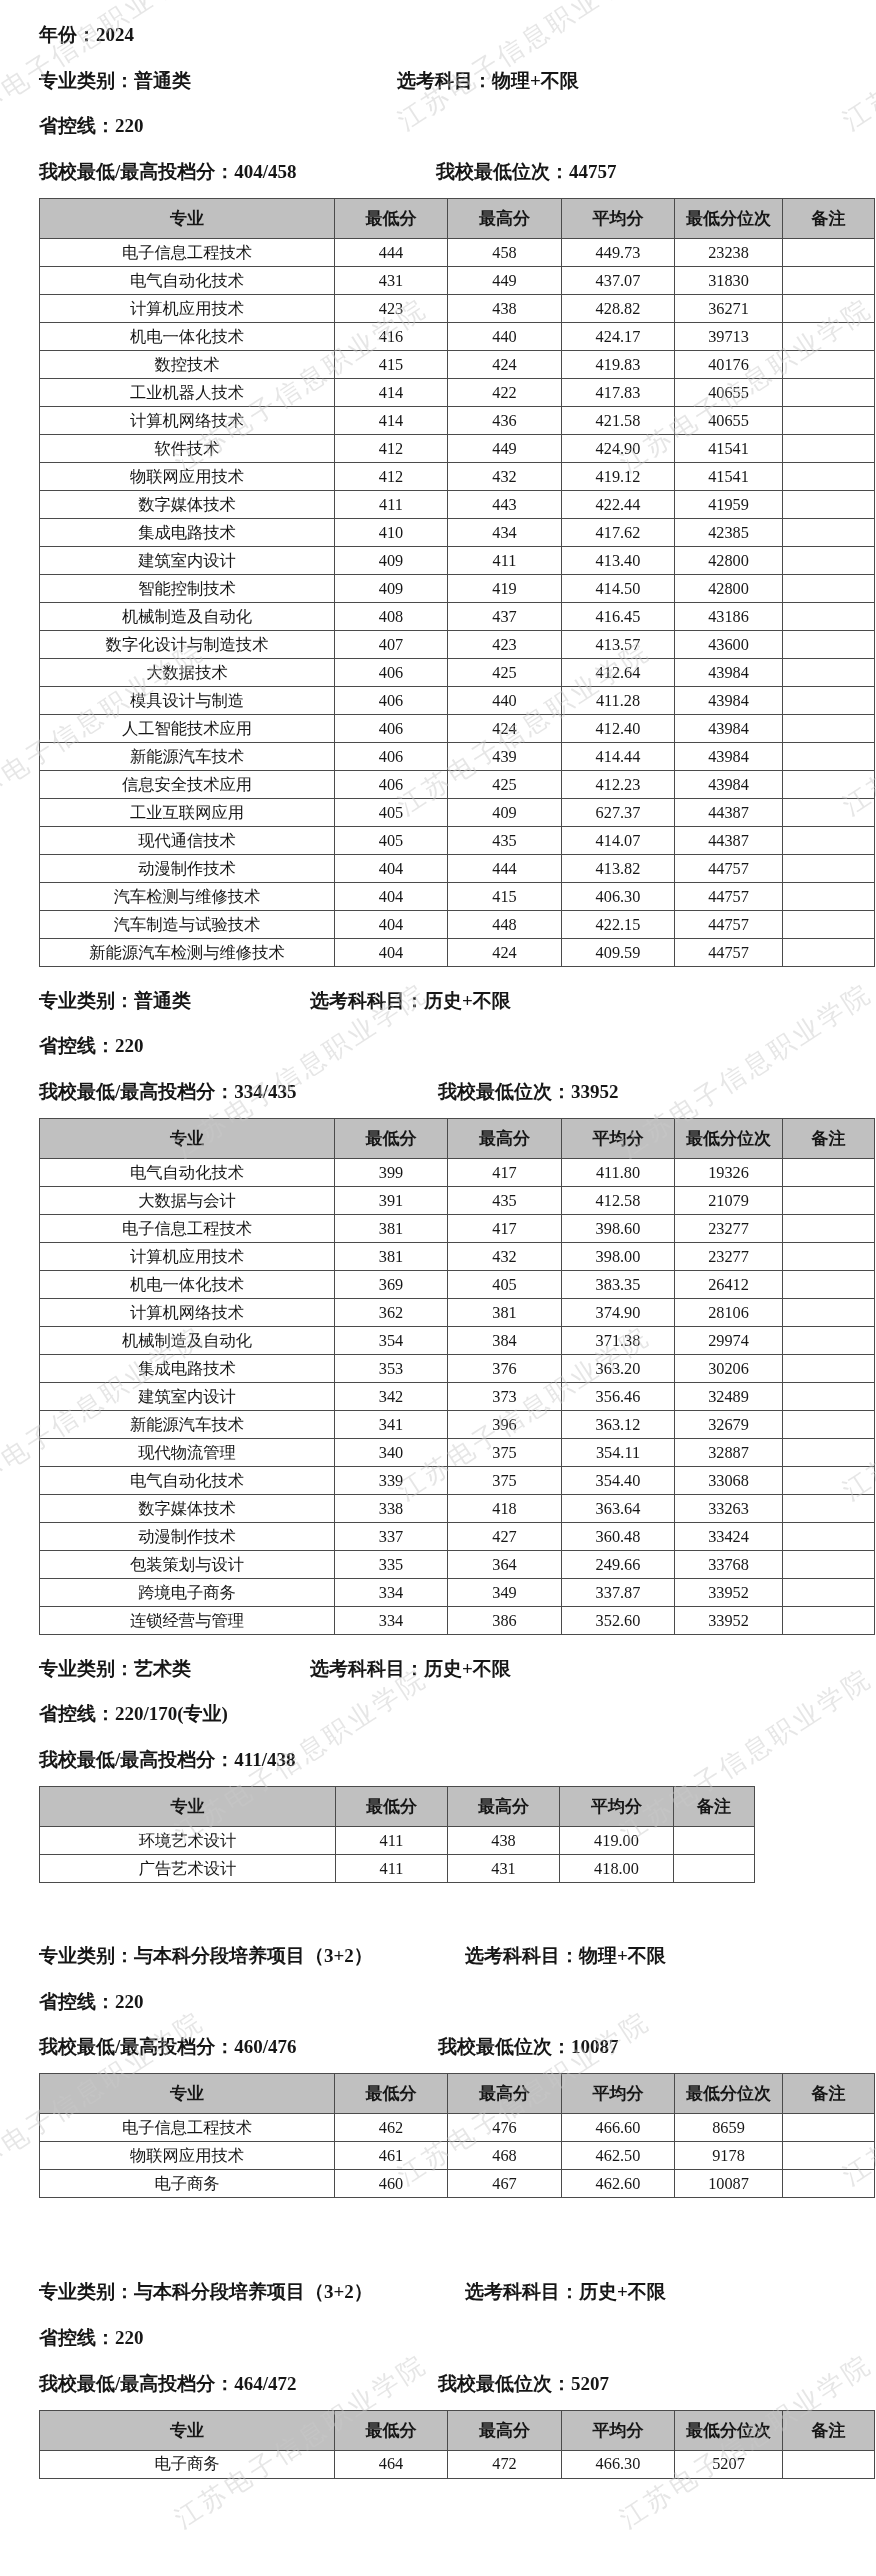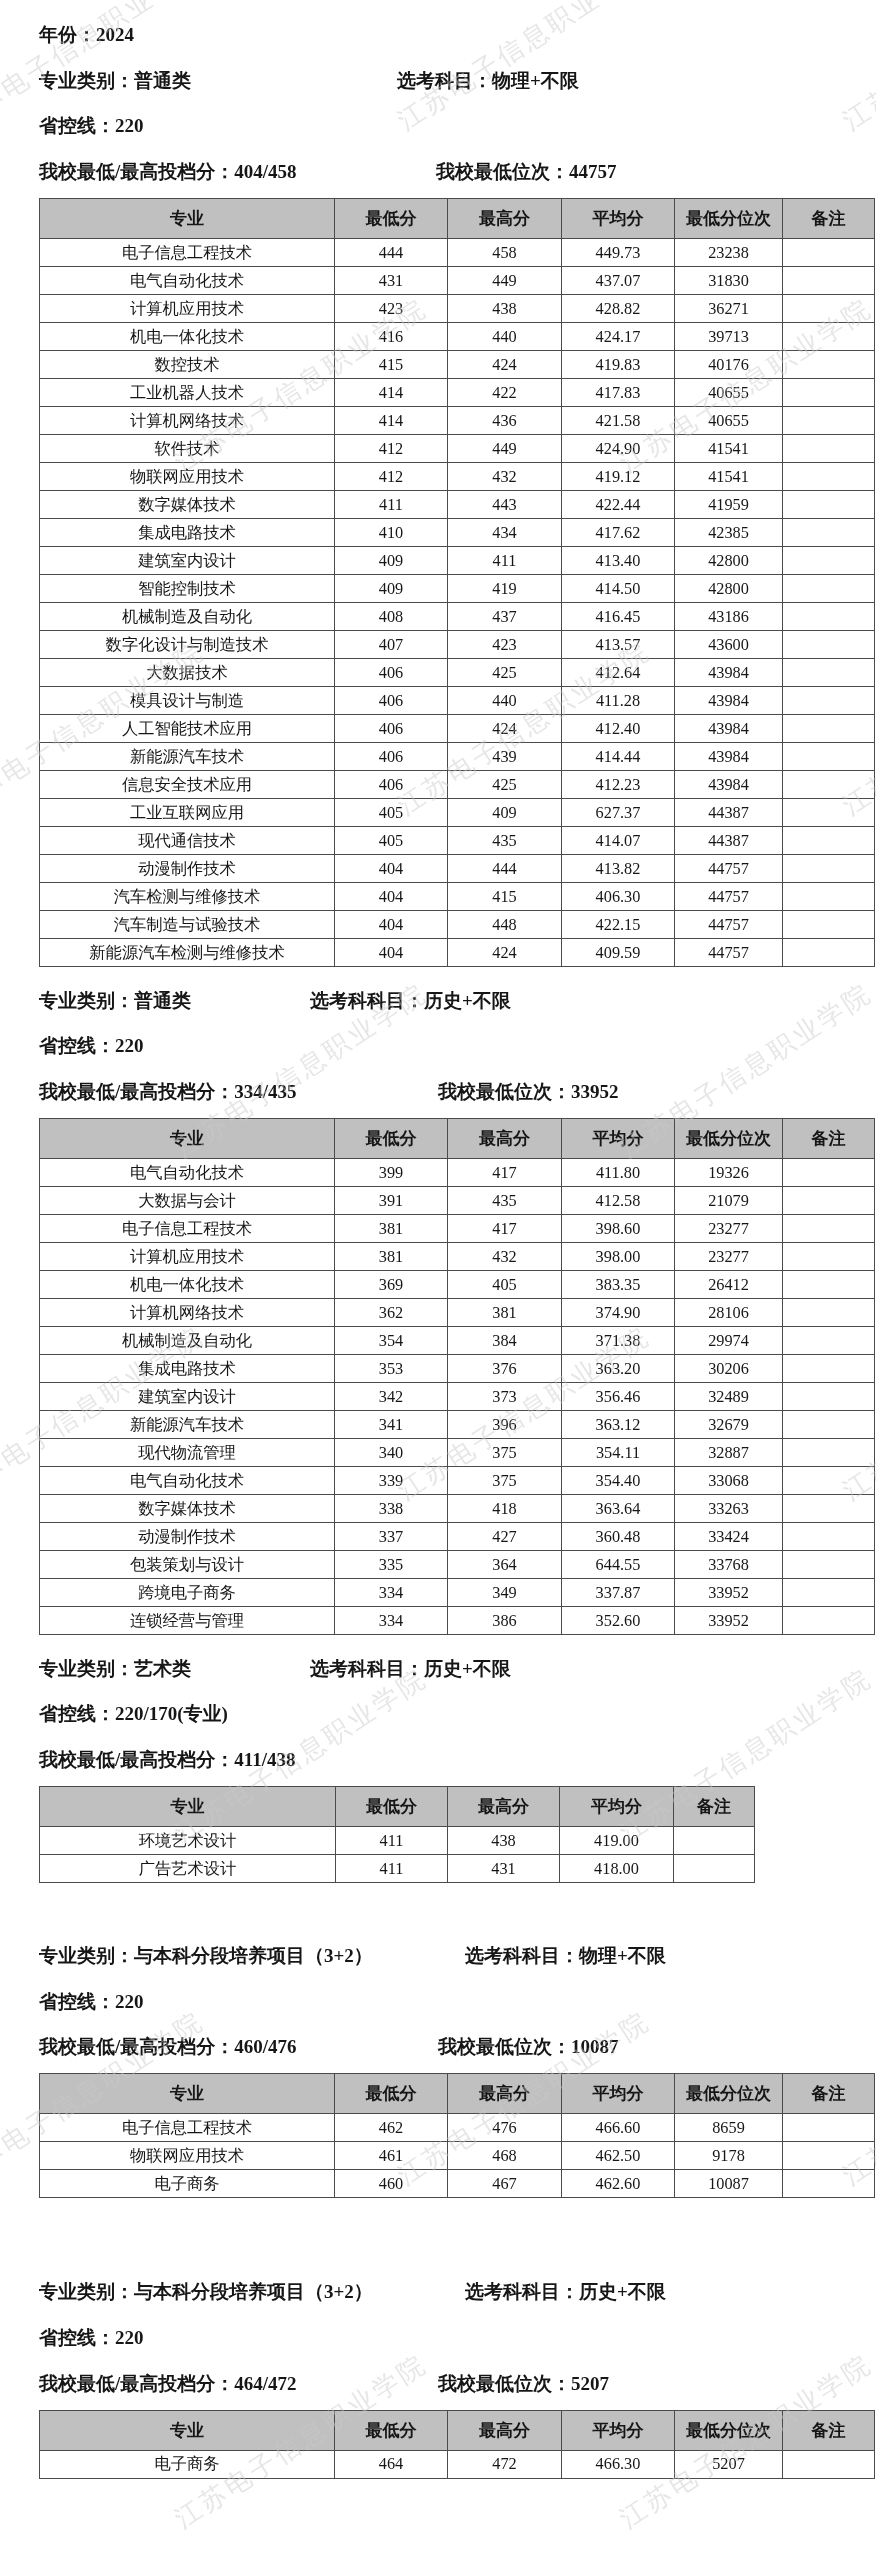--- a/index.html
+++ b/index.html
@@ -420,21 +420,21 @@
                 <td>337</td>
                 <td>427</td>
                 <td>360.48</td>
                 <td>33424</td>
                 <td></td>
               </tr>
               <tr>
                 <td>包装策划与设计</td>
                 <td>335</td>
                 <td>364</td>
-                <td>644.55</td>
+                <td>249.66</td>
                 <td>33768</td>
                 <td></td>
               </tr>
               <tr>
                 <td>跨境电子商务</td>
                 <td>334</td>
                 <td>349</td>
                 <td>337.87</td>
                 <td>33952</td>
                 <td></td>

